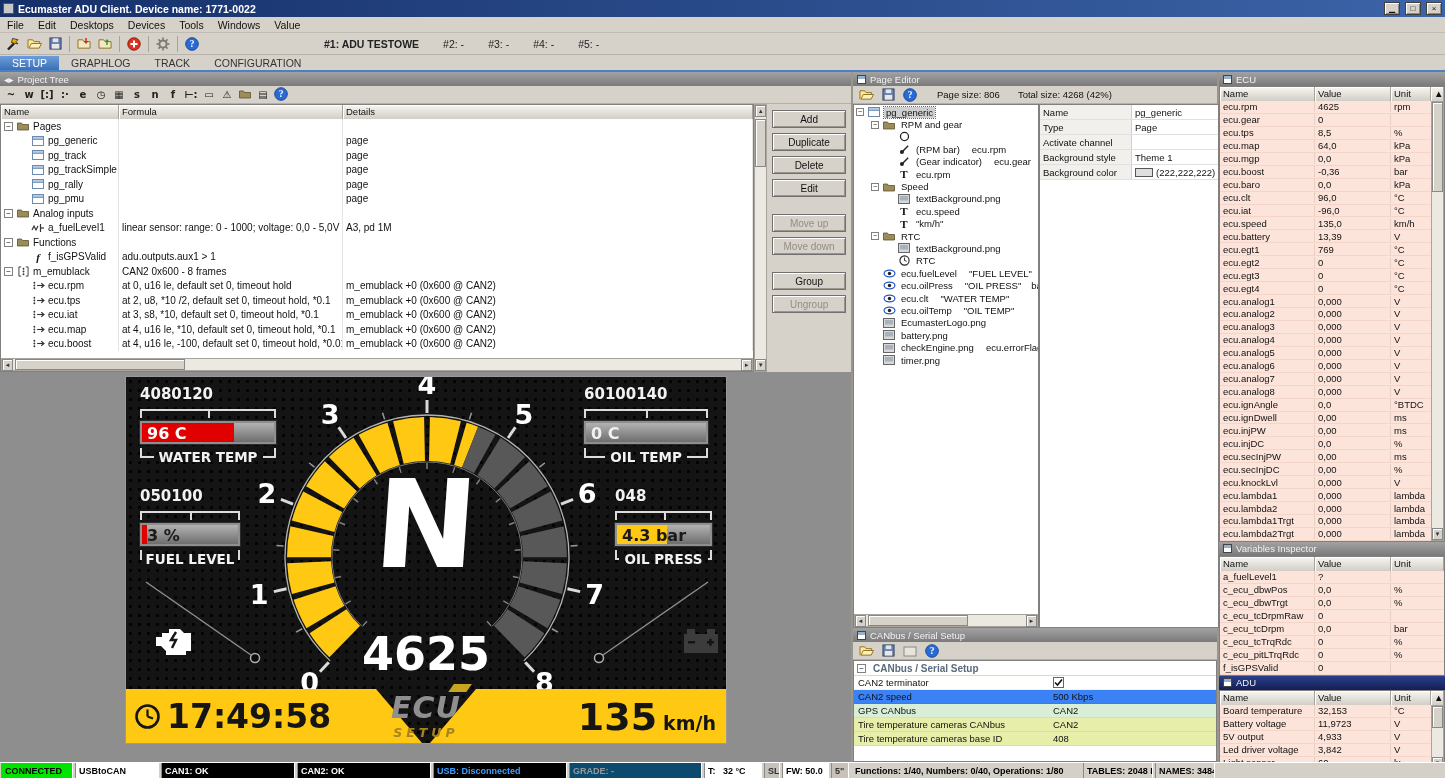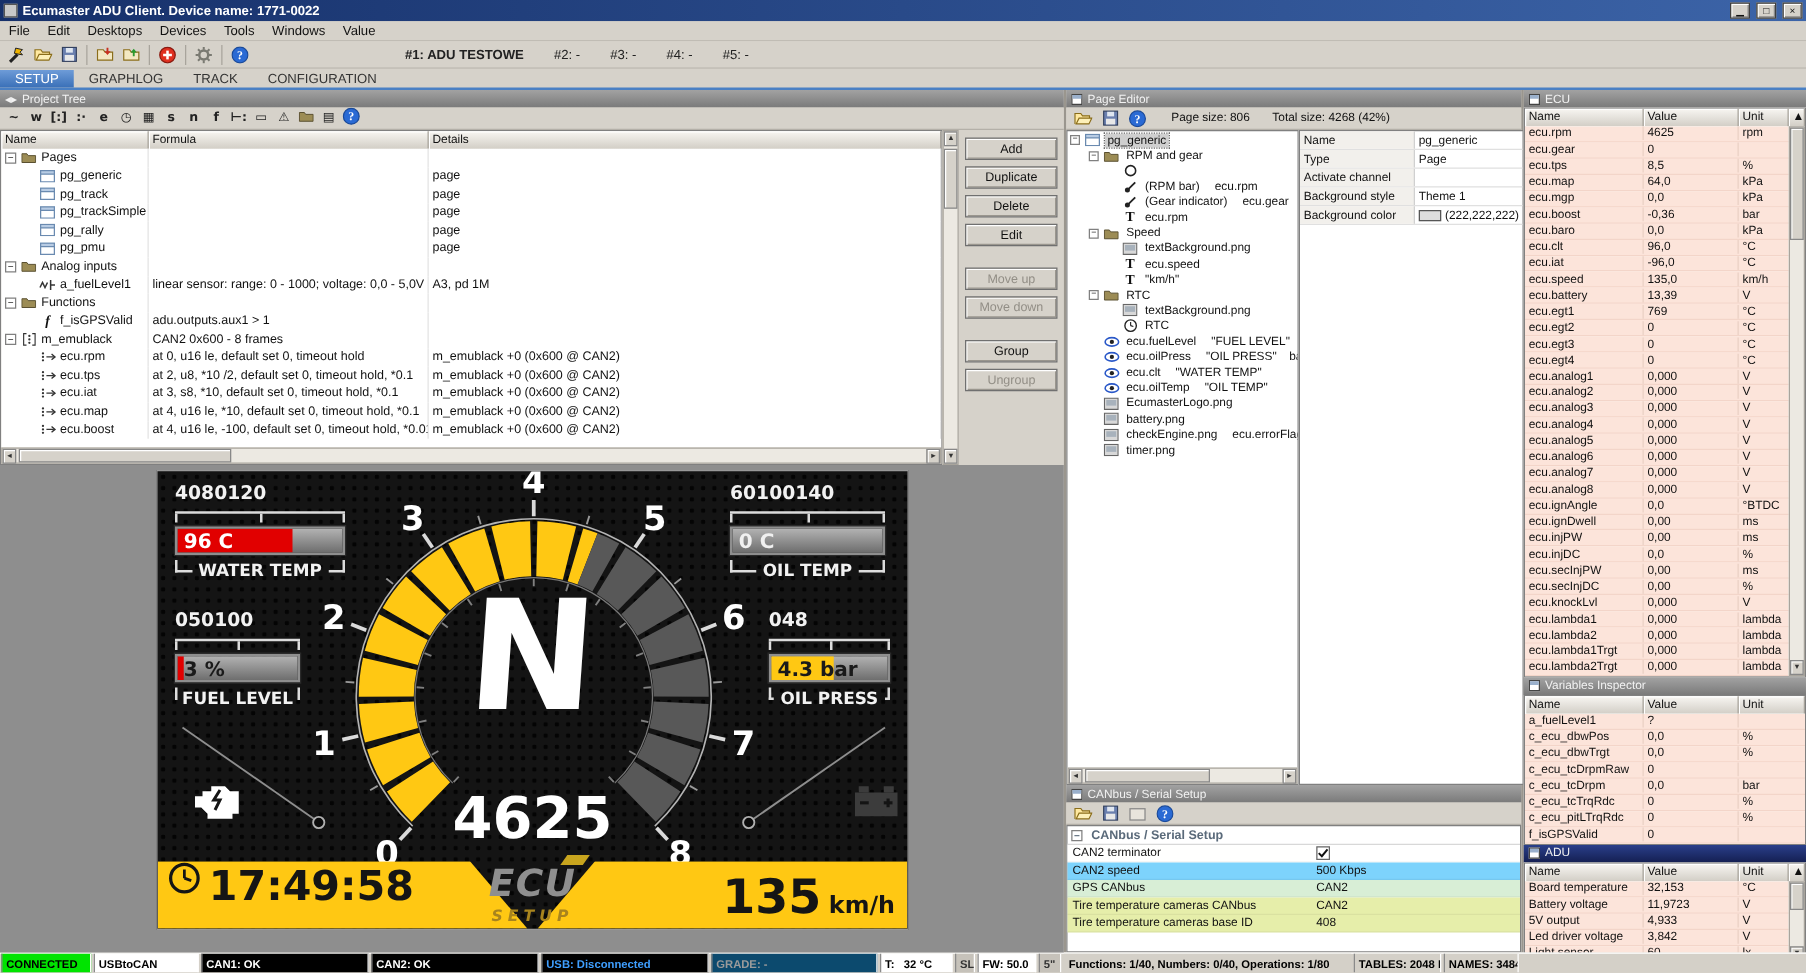--- a/index.html
+++ b/index.html
@@ -80,21 +80,21 @@
 .blabel{display:flex;align-items:center;margin-top:5px;color:#f2f2f2;font:bold 13.5px "DejaVu Sans",sans-serif}
 .blabel i{flex:1;position:relative;height:12px}
 .blabel i::after{content:'';position:absolute;left:0;right:0;top:5px;height:2px;background:#dcdcdc}
 .blabel i:first-child::before{content:'';position:absolute;left:0;top:-3px;width:2px;height:10px;background:#dcdcdc}
 .blabel i:last-child::before{content:'';position:absolute;right:0;top:-3px;width:2px;height:10px;background:#dcdcdc}
 .blabel span{margin:0 5px}
 .g-water{left:14px;top:8px;width:136px}
 .g-fuel{left:14px;top:110px;width:100px}
 .g-oiltemp{left:458px;top:8px;width:124px}
 .g-oilpress{left:489px;top:110px;width:97px}
-.banner{position:absolute;bottom:0;height:54px;background:#ffc813;display:flex;align-items:flex-start;color:#151515}
+.banner{position:absolute;bottom:0;height:54px;background:#ffc813;display:flex;align-items:center;color:#151515}
 .banner-left{left:0;width:296px;clip-path:polygon(0 0,250px 0,296px 100%,0 100%);padding-left:8px;gap:6px}
 .banner-right{right:0;width:296px;clip-path:polygon(46px 0,100% 0,100% 100%,0 100%);justify-content:flex-end;padding-right:10px;align-items:baseline;padding-top:6px}
 .time-txt{font:bold 33px "DejaVu Sans",sans-serif}
 .speed-val{font:bold 38px "DejaVu Sans",sans-serif}
 .speed-unit{font:bold 19px "DejaVu Sans",sans-serif;margin-left:6px}
 .ecu-logo{position:absolute;left:50%;bottom:3px;transform:translateX(-50%);text-align:center;line-height:1}
 .ecu-logo .l1{font:bold italic 30px "DejaVu Sans",sans-serif;color:#8f8f8f;letter-spacing:1px;position:relative}
 .ecu-logo .l1 b{position:absolute;right:-8px;top:-6px;width:18px;height:8px;background:#c8a51e;transform:skewX(-35deg)}
 .ecu-logo .l2{font:bold italic 12.5px "DejaVu Sans",sans-serif;color:#a8841e;letter-spacing:4px}
 .dicon{position:absolute}
@@ -117,21 +117,21 @@
 .pval{flex:1;padding:2px 3px;display:flex;align-items:center;gap:3px}
 .swatch{display:none;width:18px;height:9px;border:1px solid #555}
 
 
 .panel-canbus{flex:1;display:flex;flex-direction:column}
 .cb-body{flex:1;background:#fff;border:1px solid #808080}
 .cb-section{height:15px;display:flex;align-items:center;gap:4px;padding:0 3px;font-weight:bold;color:#5a6a7a;border-bottom:1px solid #d8d8d8}
 .crow{height:14px;display:flex;font-size:9.5px;border-bottom:1px solid rgba(0,0,0,0.05)}
 .clbl{width:195px;padding:1px 4px}
 .cval{flex:1;padding:1px 4px;display:flex;align-items:center;gap:3px}
-.crow.white{background:#fffffe}.crow.blue{background:#7dd3fc}.crow.green{background:#d8eed6}.crow.yellow{background:#e6eeaa}
+.crow.white{background:#fffffe}.crow.blue{background:#3b82f6}.crow.green{background:#d8eed6}.crow.yellow{background:#e6eeaa}
 .crow.white .cval{background:#fff}
 .cbx{display:none;width:11px;height:11px;border:1px solid #666;background:#fff;align-items:center;justify-content:center}
 
 
 .rtable{display:flex;flex-direction:column;border:1px solid #808080;background:#fff}
 .panel-ecu{height:470px;display:flex;flex-direction:column}
 .panel-vars{height:140px;display:flex;flex-direction:column}
 .panel-adu{flex:1;display:flex;flex-direction:column}
 .rt-wrap{flex:1;display:flex;min-height:0}
 .rt-col{flex:1;display:flex;flex-direction:column;min-width:0}

